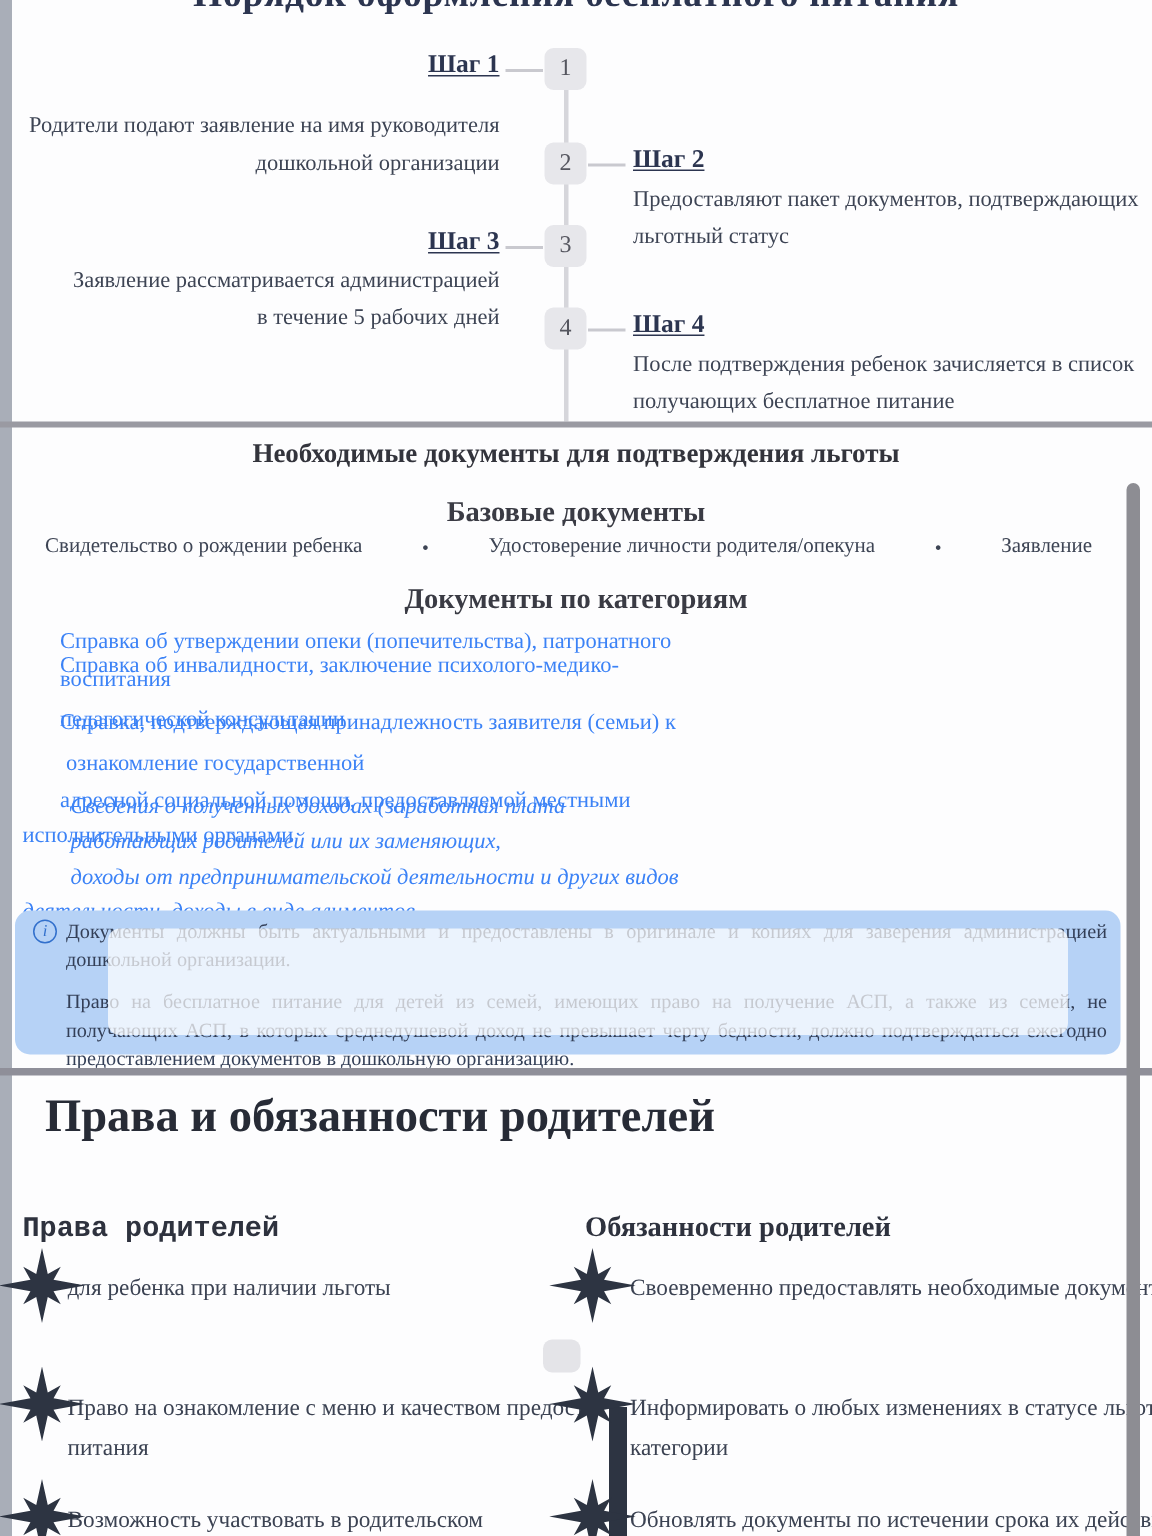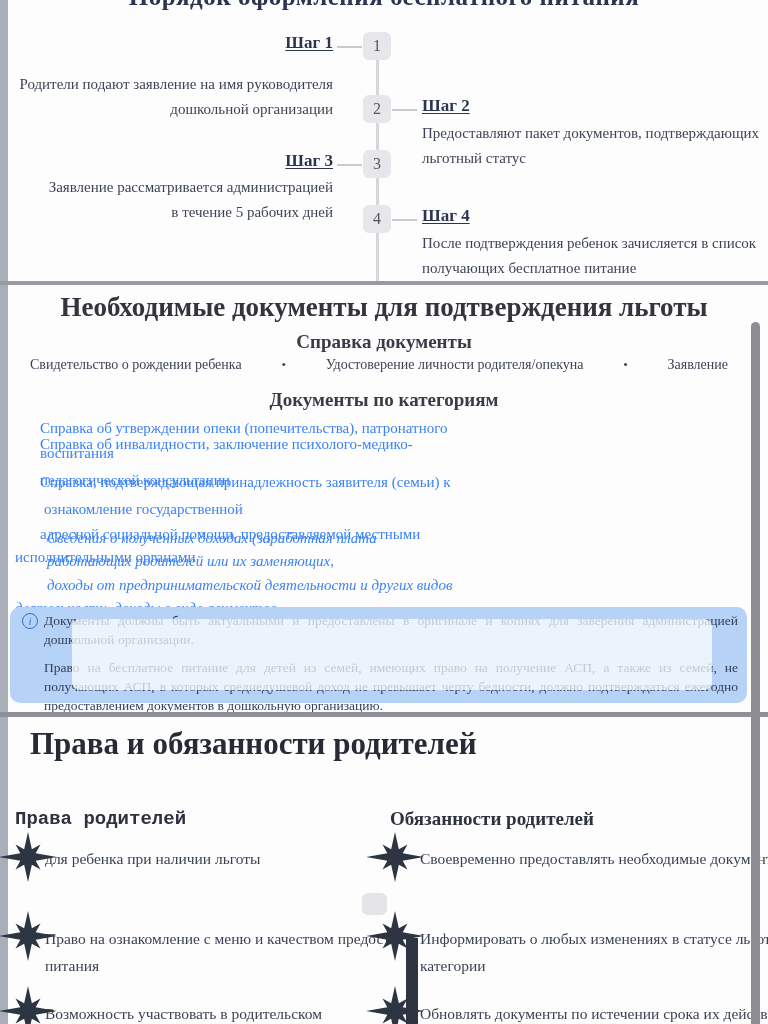--- a/index.html
+++ b/index.html
@@ -32,21 +32,21 @@
   .step-label { font-size:17px; font-weight:bold; color:#2c3550; text-decoration:underline; text-underline-offset:2px; }
   .step-label-wrap-left { position:absolute; left:8px; width:325px; text-align:right; }
   .step-label-wrap-right { position:absolute; left:422px; width:340px; text-align:left; }
   .lab-1{top:33px;} .lab-2{top:96px;} .lab-3{top:151px;} .lab-4{top:206px;}
   .step-desc { position:absolute; font-size:15px; line-height:25px; color:#3d4454; }
   .desc-left { left:8px; width:325px; text-align:right; }
   .desc-right { left:422px; width:340px; text-align:left; }
   .desc-1{top:60px;margin-top:12px;} .desc-2{top:121px;} .desc-3{top:175px;} .desc-4{top:231px;}
 
   
-  .docs-title { position:absolute; left:0; right:0; top:292px; text-align:center; font-size:27px; color:#33343c; }
+  .docs-title { position:absolute; left:0; right:0; top:292px; text-align:center; font-size:18px; color:#33343c; }
   .docs-subhead { position:absolute; left:0; right:0; text-align:center; font-size:19px; color:#3a3b44; }
   .sub-base{top:331px;} .sub-cat{top:389px;}
   .base-row { position:absolute; left:30px; top:357px; width:698px; display:flex;
     justify-content:space-between; align-items:center; font-size:14px; color:#3d4454; }
   .base-dot { font-size:13px; color:#3d4454; }
   .cat-line { position:absolute; font-size:15px; color:#3b82f6; white-space:nowrap; }
   .cat-line.italic { font-style:italic; }
 
   .info-box { position:absolute; left:10px; top:607px; width:737px; height:96px;
     background:#b6d2f6; border-radius:10px; z-index:3; }
@@ -122,21 +122,21 @@
     <div>в течение 5 рабочих дней</div>
   </div>
   <div class="step-desc desc-right desc-4">
     <div>После подтверждения ребенок зачисляется в список</div>
     <div>получающих бесплатное питание</div>
   </div>
 
   <div class="separator sep-1"></div>
 
   <h2 class="docs-title">Необходимые документы для подтверждения льготы</h2>
-  <h3 class="docs-subhead sub-base">Справка документы</h3>
+  <h3 class="docs-subhead sub-base">Базовые документы</h3>
 
   <div class="base-row">
     <span>Свидетельство о рождении ребенка</span>
     <span class="base-dot">•</span>
     <span>Удостоверение личности родителя/опекуна</span>
     <span class="base-dot">•</span>
     <span>Заявление</span>
   </div>
 
   <h3 class="docs-subhead sub-cat">Документы по категориям</h3>

